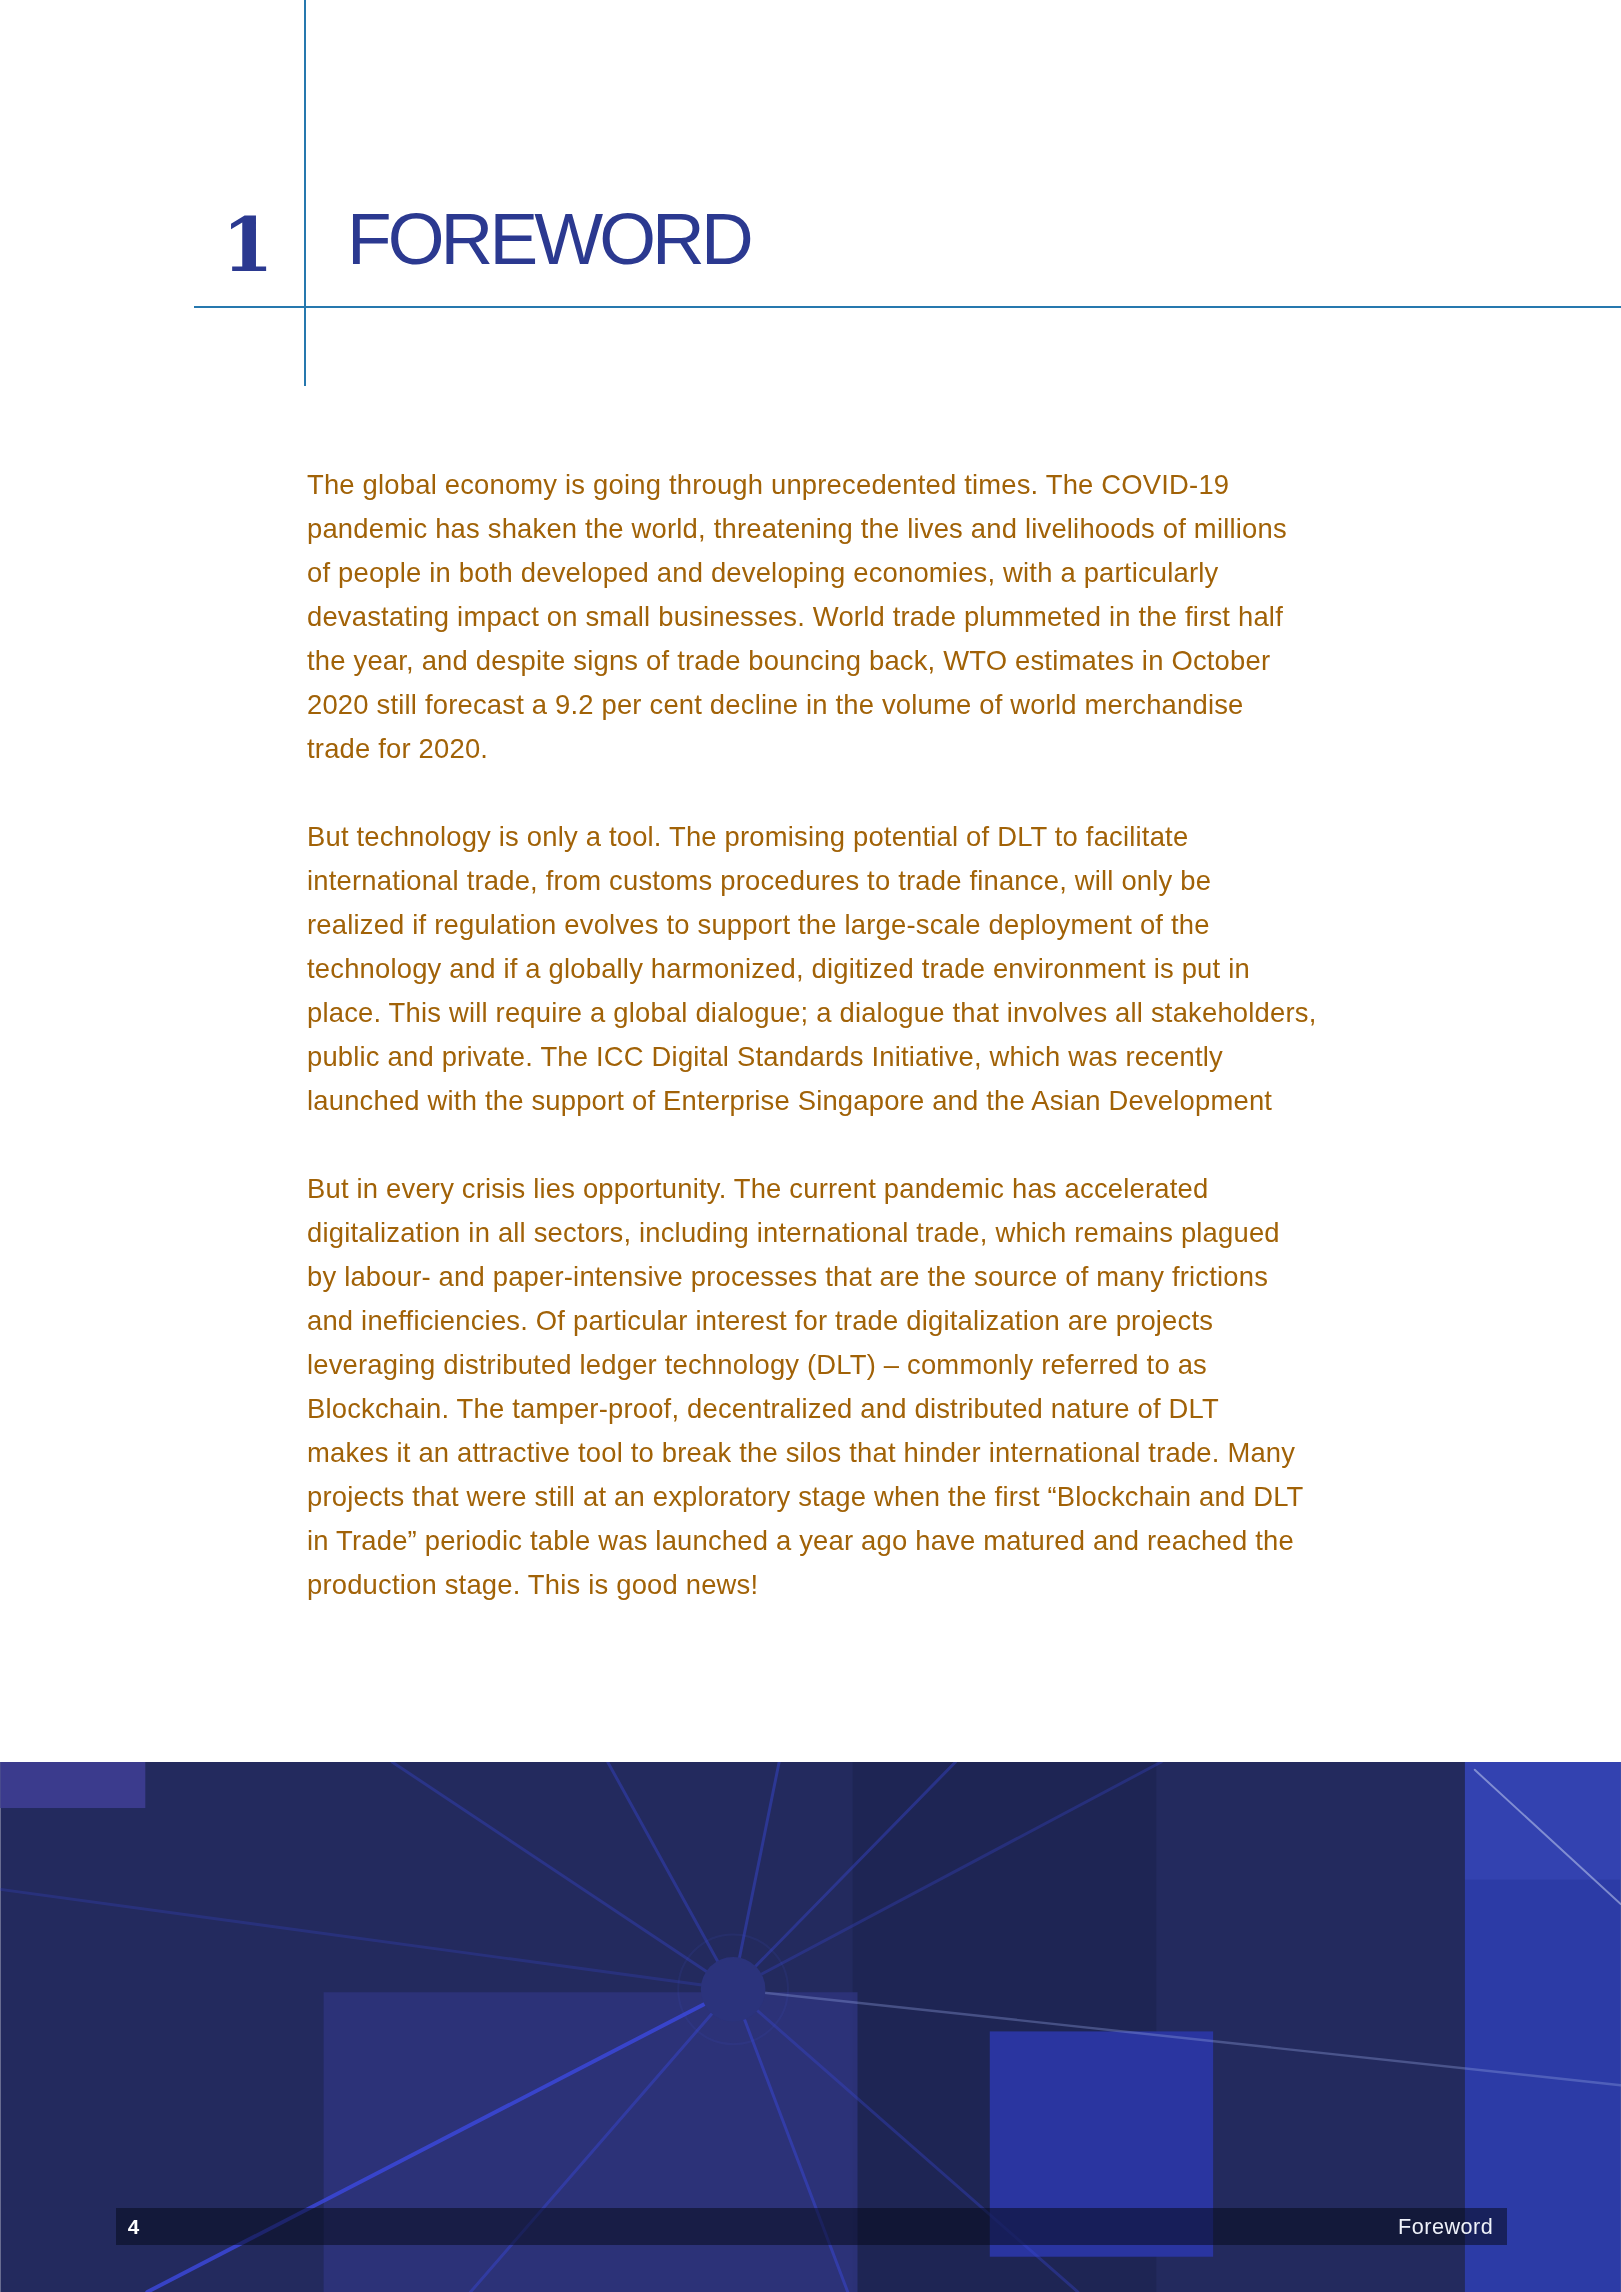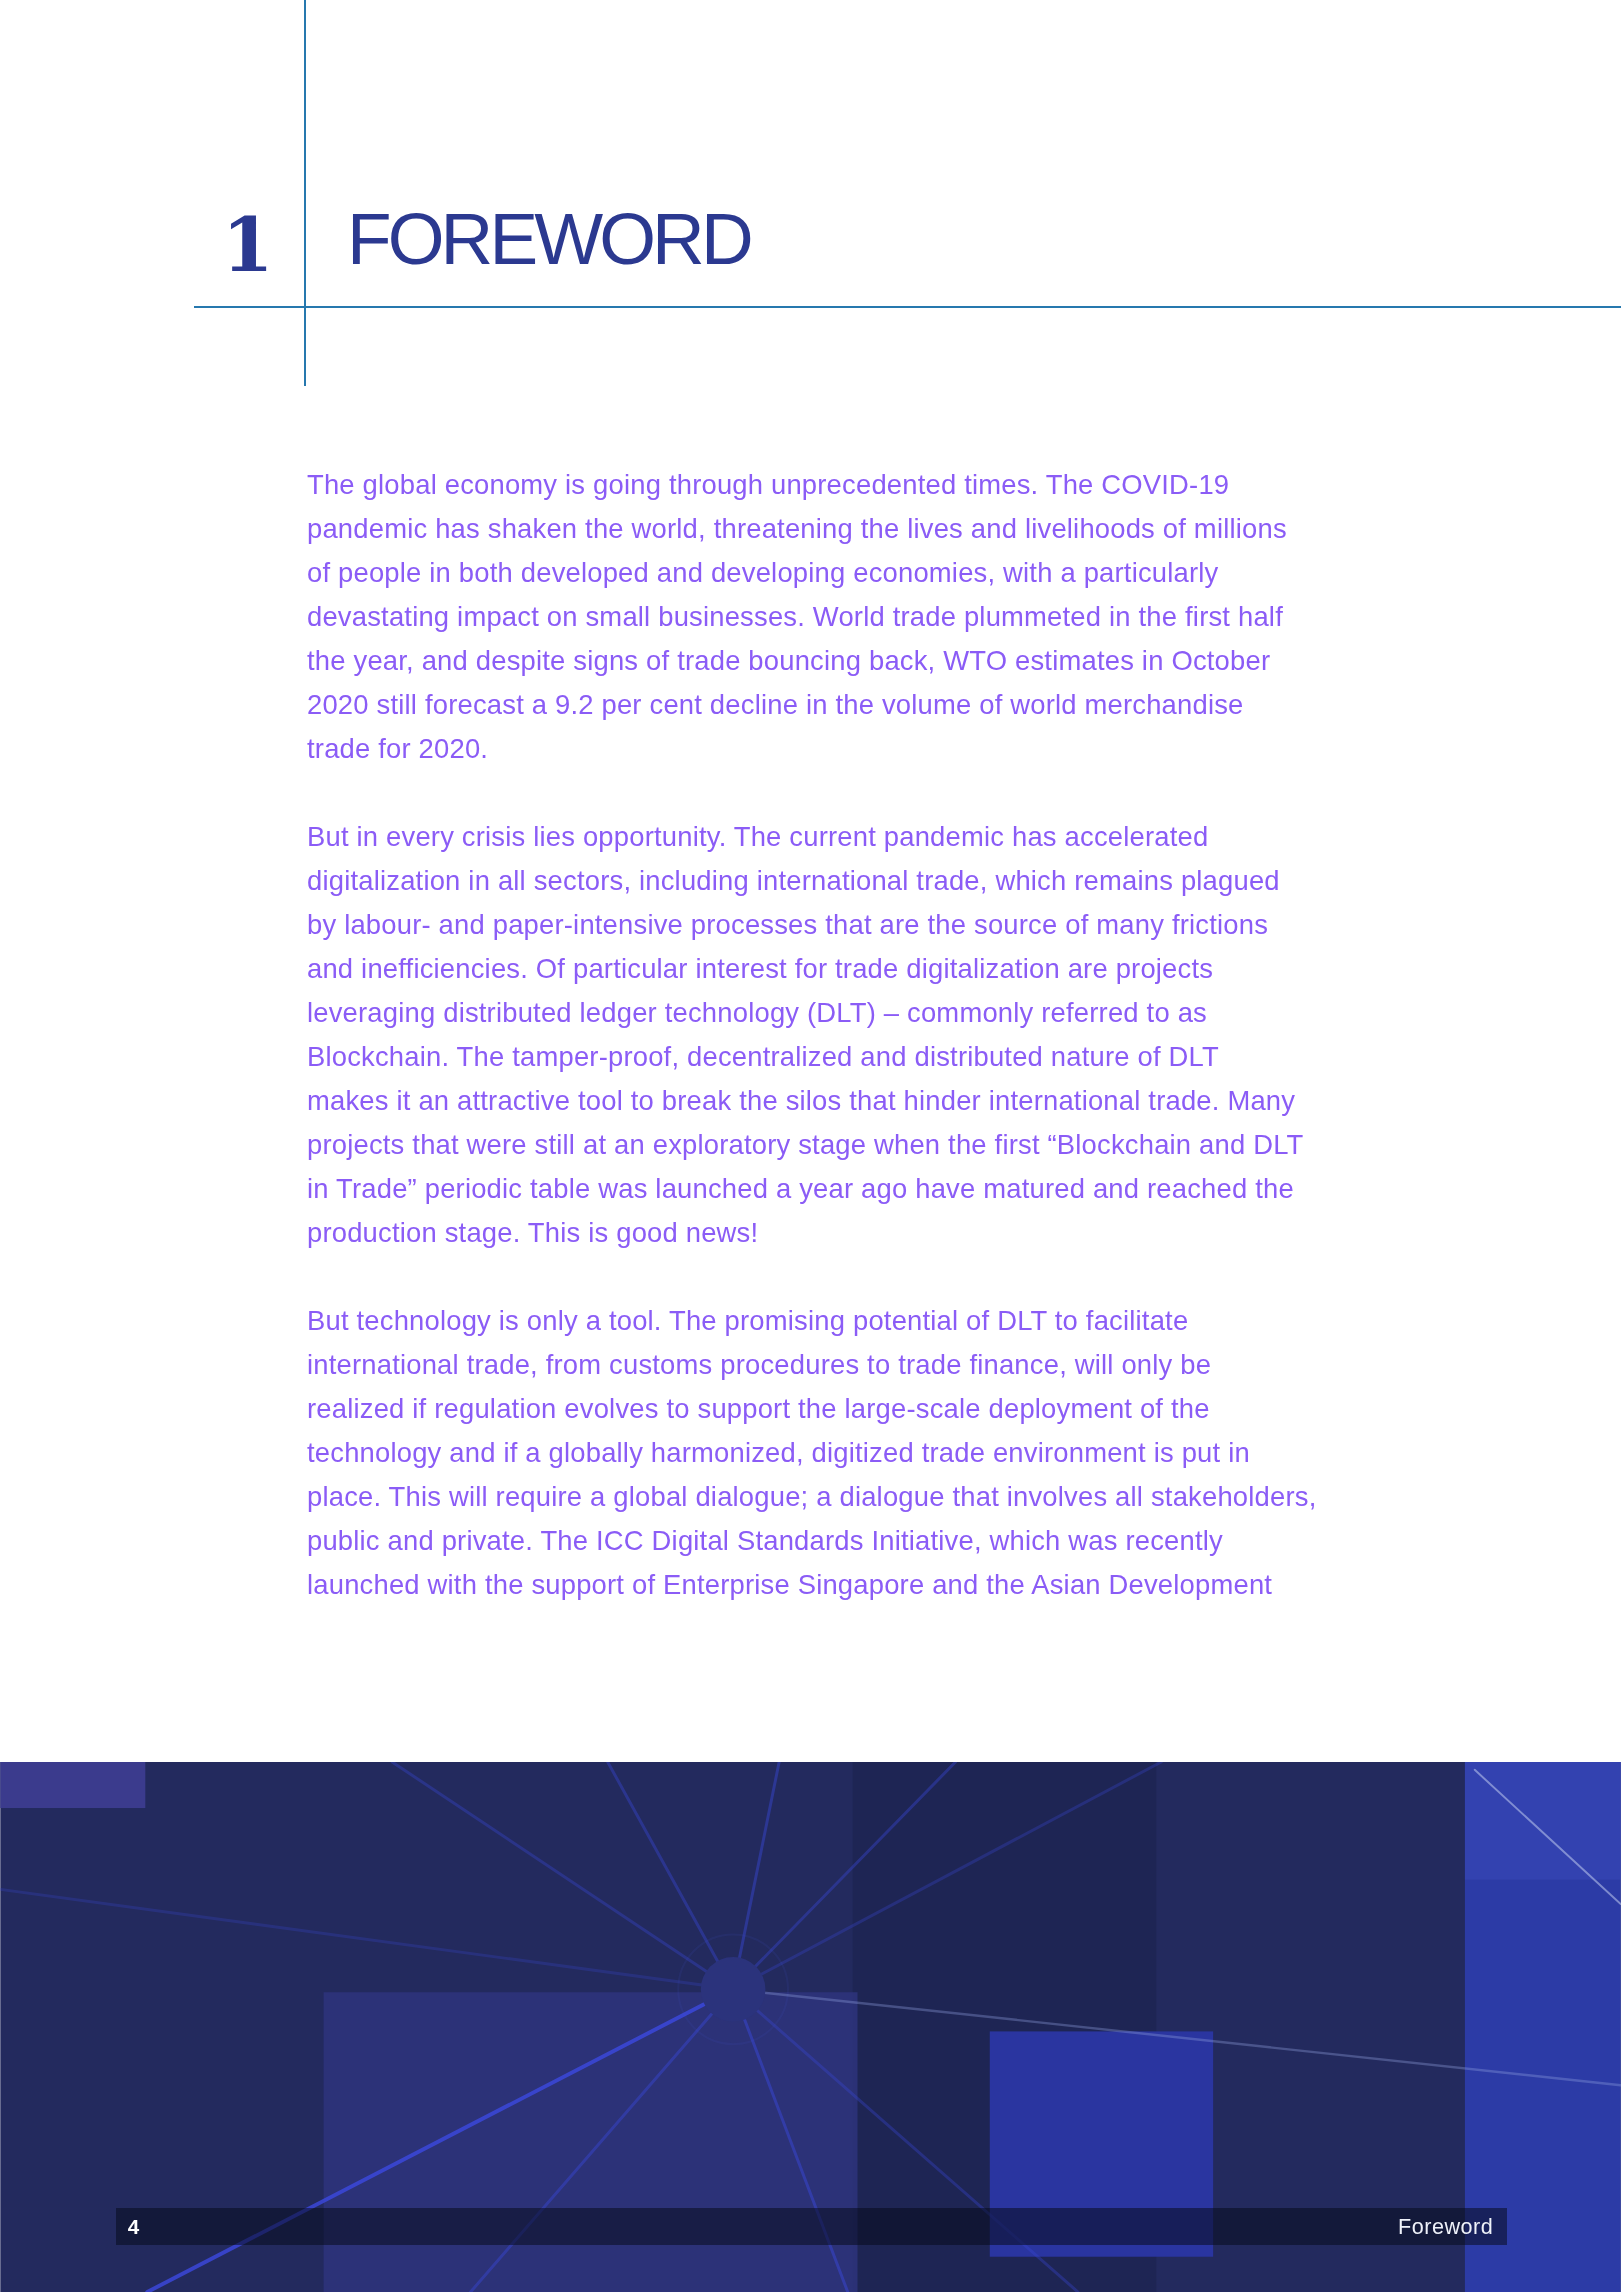--- a/index.html
+++ b/index.html
@@ -30,21 +30,21 @@
   .section-title{
     position:absolute;left:347px;top:200px;
     font-size:73px;line-height:78px;
     letter-spacing:-3.9px;
     color:#2b3990;
     font-weight:normal;
   }
   
   .body-text{
     position:absolute;left:307px;top:463px;width:1098px;
-    color:#8b5cf6;
+    color:#a16207;
     font-size:27.4px;line-height:44px;
     letter-spacing:0.2px;
   }
   .body-text p{
     margin:0 0 44px 0;
     white-space:pre-line;
   }
   
   .band{
     position:absolute;left:0;top:1762px;width:1621px;height:530px;
@@ -77,37 +77,37 @@
   <h1 class="section-title" style="margin:0">FOREWORD</h1>
 
   <div class="body-text">
     <p>The global economy is going through unprecedented times. The COVID-19
 pandemic has shaken the world, threatening the lives and livelihoods of millions
 of people in both developed and developing economies, with a particularly
 devastating impact on small businesses. World trade plummeted in the first half
 the year, and despite signs of trade bouncing back, WTO estimates in October
 2020 still forecast a 9.2 per cent decline in the volume of world merchandise
 trade for 2020.</p>
+    <p>But technology is only a tool. The promising potential of DLT to facilitate
+international trade, from customs procedures to trade finance, will only be
+realized if regulation evolves to support the large-scale deployment of the
+technology and if a globally harmonized, digitized trade environment is put in
+place. This will require a global dialogue; a dialogue that involves all stakeholders,
+public and private. The ICC Digital Standards Initiative, which was recently
+launched with the support of Enterprise Singapore and the Asian Development</p>
     <p>But in every crisis lies opportunity. The current pandemic has accelerated
 digitalization in all sectors, including international trade, which remains plagued
 by labour- and paper-intensive processes that are the source of many frictions
 and inefficiencies. Of particular interest for trade digitalization are projects
 leveraging distributed ledger technology (DLT) – commonly referred to as
 Blockchain. The tamper-proof, decentralized and distributed nature of DLT
 makes it an attractive tool to break the silos that hinder international trade. Many
 projects that were still at an exploratory stage when the first “Blockchain and DLT
 in Trade” periodic table was launched a year ago have matured and reached the
 production stage. This is good news!</p>
-    <p>But technology is only a tool. The promising potential of DLT to facilitate
-international trade, from customs procedures to trade finance, will only be
-realized if regulation evolves to support the large-scale deployment of the
-technology and if a globally harmonized, digitized trade environment is put in
-place. This will require a global dialogue; a dialogue that involves all stakeholders,
-public and private. The ICC Digital Standards Initiative, which was recently
-launched with the support of Enterprise Singapore and the Asian Development</p>
   </div>
 
   <div class="band">
     <svg width="1621" height="530" viewBox="0 0 1654 541">
 
       <rect x="0" y="0" width="1654" height="541" fill="#232a5e"></rect>
 
       <rect x="870" y="0" width="310" height="541" fill="#1d2450" opacity="0.7"></rect>
 
       <rect x="330" y="235" width="545" height="306" fill="#2e357e" opacity="0.8"></rect>

